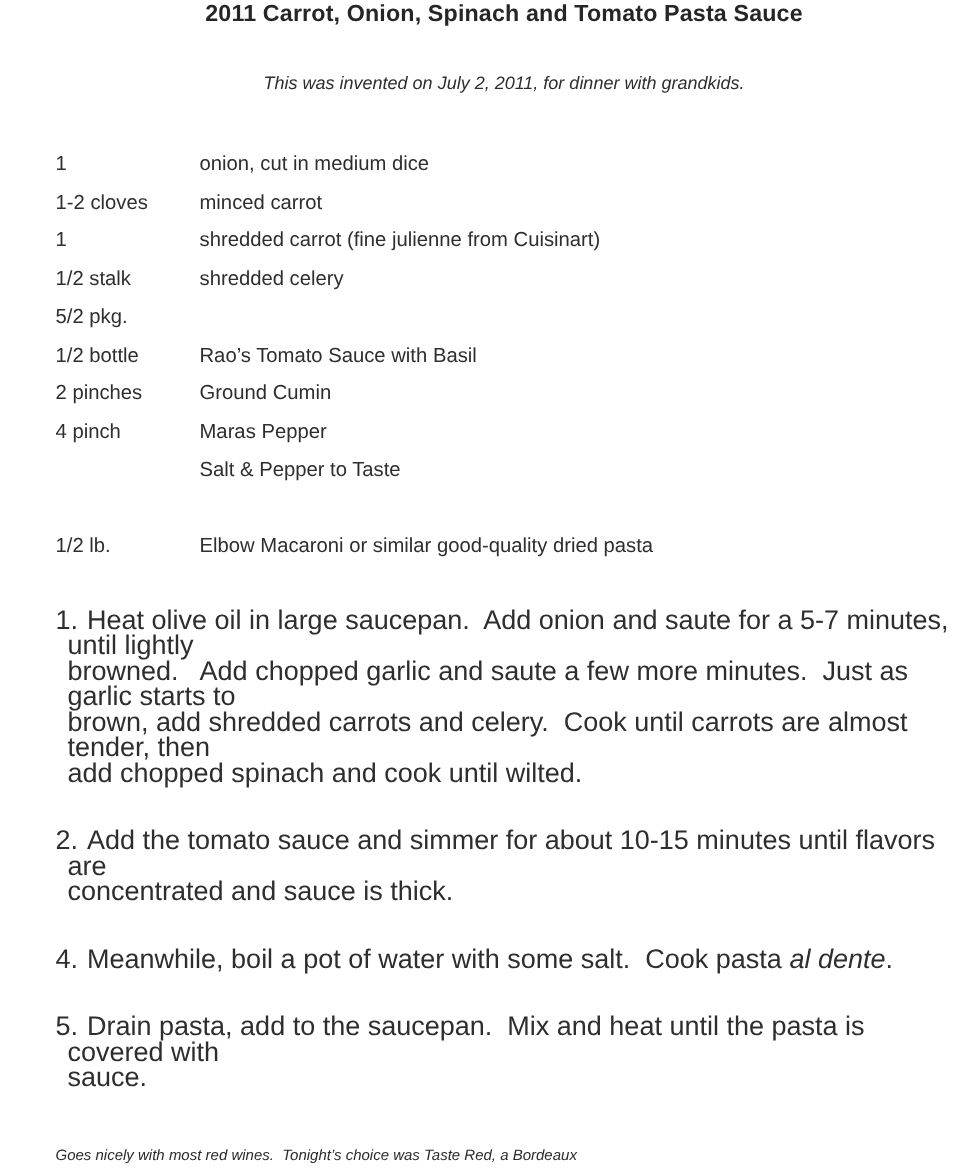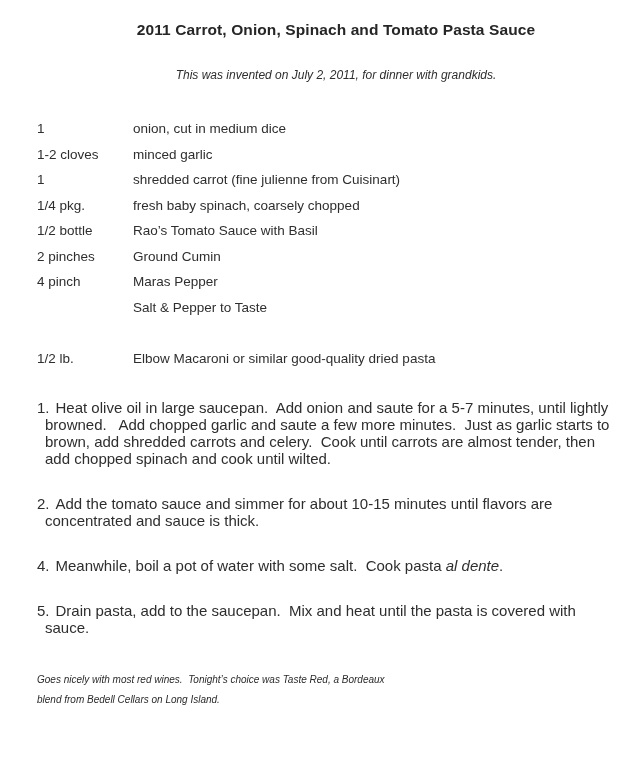--- a/index.html
+++ b/index.html
@@ -5,21 +5,20 @@
   html, body { margin: 0; padding: 0; background: #ffffff; }
   .page {
     position: relative;
     width: 640px;
     height: 779px;
     background: #ffffff;
     overflow: hidden;
     font-family: "Liberation Sans", "DejaVu Sans", sans-serif;
     color: #2e2e2e;
     box-sizing: border-box;
-    padding-top: 20px;
   }
   .content {
     margin-left: 36px;
     width: 600px;
   }
   .title {
     font-size: 15.5px;
     font-weight: bold;
     text-align: center;
     line-height: 20px;
@@ -44,21 +43,21 @@
     white-space: pre;
   }
   .ing-qty { width: 96px; flex: 0 0 96px; }
   .ing-desc { flex: 1; }
   .ing-row.pasta { margin-top: 25.5px; justify-content: space-between; }
   .steps {
     margin-top: 26px;
     margin-left: 1px;
   }
   .step {
-    font-size: 15px;
+    font-size: 18px;
     line-height: 17px;
     padding-left: 8px;
     text-indent: -8px;
     margin-bottom: 9px;
     white-space: pre-wrap;
     margin-top: 28px;
   }
   .step-num { margin-right: 6px; }
   .step-italic { font-style: italic; }
   .footer-note {
@@ -76,23 +75,24 @@
 <body>
 
 <div class="page">
   <div class="content">
 
     <div class="title">2011 Carrot, Onion, Spinach and Tomato Pasta Sauce</div>
     <div class="subtitle">This was invented on July 2, 2011, for dinner with grandkids.</div>
 
     <div class="ingredients">
       <div class="ing-row"><span class="ing-qty">1</span><span class="ing-desc">onion, cut in medium dice</span></div>
-      <div class="ing-row"><span class="ing-qty">1-2 cloves</span><span class="ing-desc">minced garlic</span></div>
+      <div class="ing-row"><span class="ing-qty">1-2 cloves</span><span class="ing-desc">minced carrot</span></div>
       <div class="ing-row"><span class="ing-qty">1</span><span class="ing-desc">shredded carrot (fine julienne from Cuisinart)</span></div>
-      <div class="ing-row"><span class="ing-qty">1/4 pkg.</span><span class="ing-desc">fresh baby spinach, coarsely chopped</span></div>
+      <div class="ing-row"><span class="ing-qty">1/2 stalk</span><span class="ing-desc">shredded celery</span></div>
+      <div class="ing-row"><span class="ing-qty">5/2 pkg.</span></div>
       <div class="ing-row"><span class="ing-qty">1/2 bottle</span><span class="ing-desc">Rao’s Tomato Sauce with Basil</span></div>
       <div class="ing-row"><span class="ing-qty">2 pinches</span><span class="ing-desc">Ground Cumin</span></div>
       <div class="ing-row"><span class="ing-qty">4 pinch</span><span class="ing-desc">Maras Pepper</span></div>
       <div class="ing-row"><span class="ing-qty"></span><span class="ing-desc">Salt &amp; Pepper to Taste</span></div>
       <div class="ing-row pasta"><span class="ing-qty">1/2 lb.</span><span class="ing-desc">Elbow Macaroni or similar good-quality dried pasta</span></div>
     </div>
 
     <div class="steps">
       <div class="step"><span class="step-num">1.</span><span class="step-text">Heat olive oil in large saucepan.  Add onion and saute for a 5-7 minutes, until lightly
 browned.   Add chopped garlic and saute a few more minutes.  Just as garlic starts to

